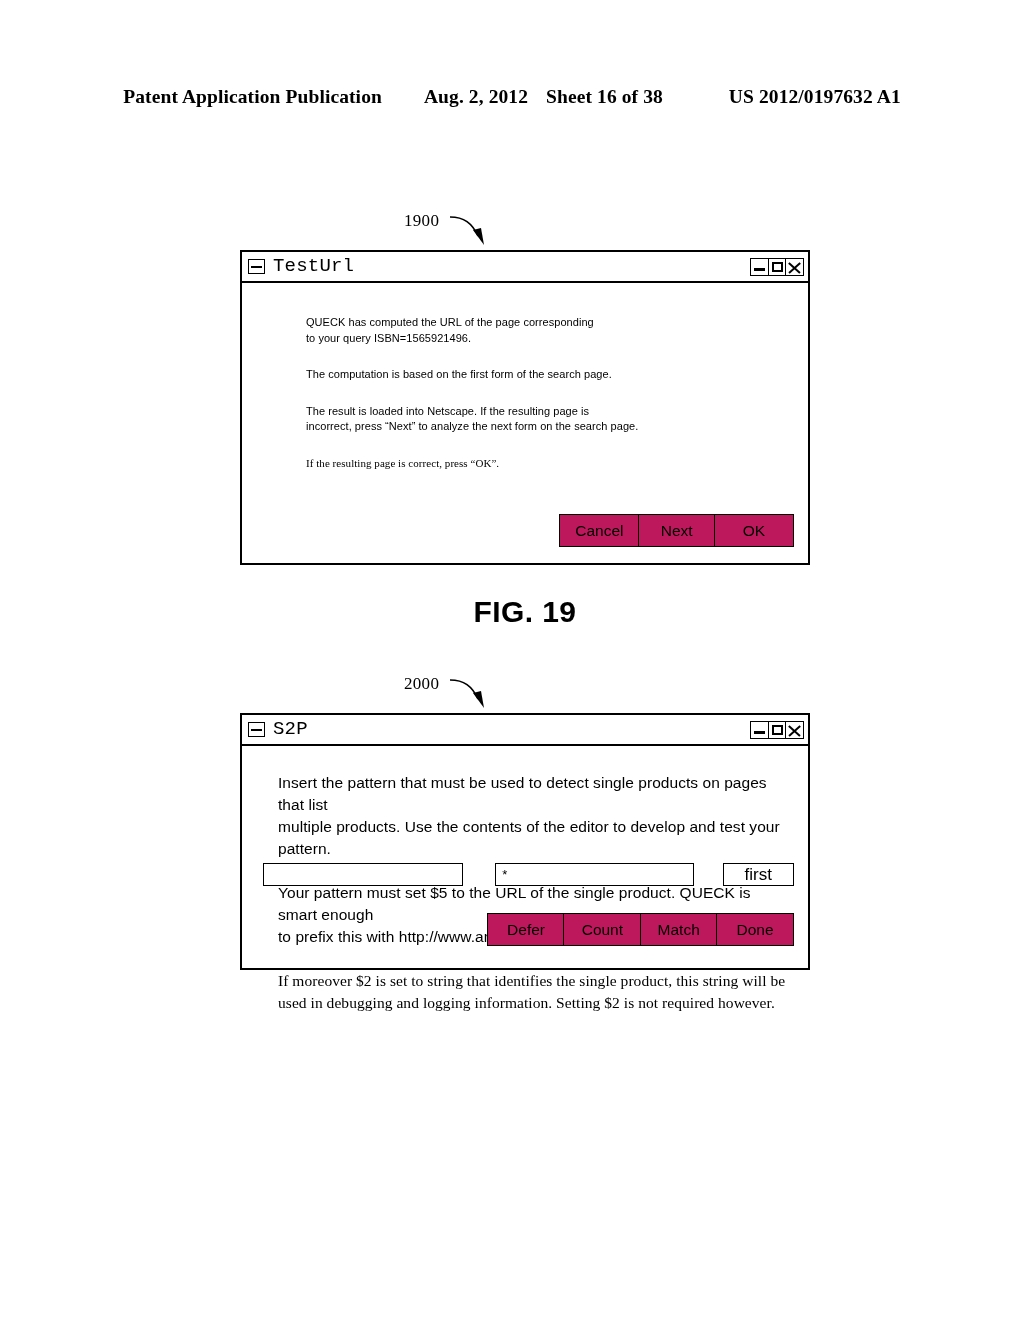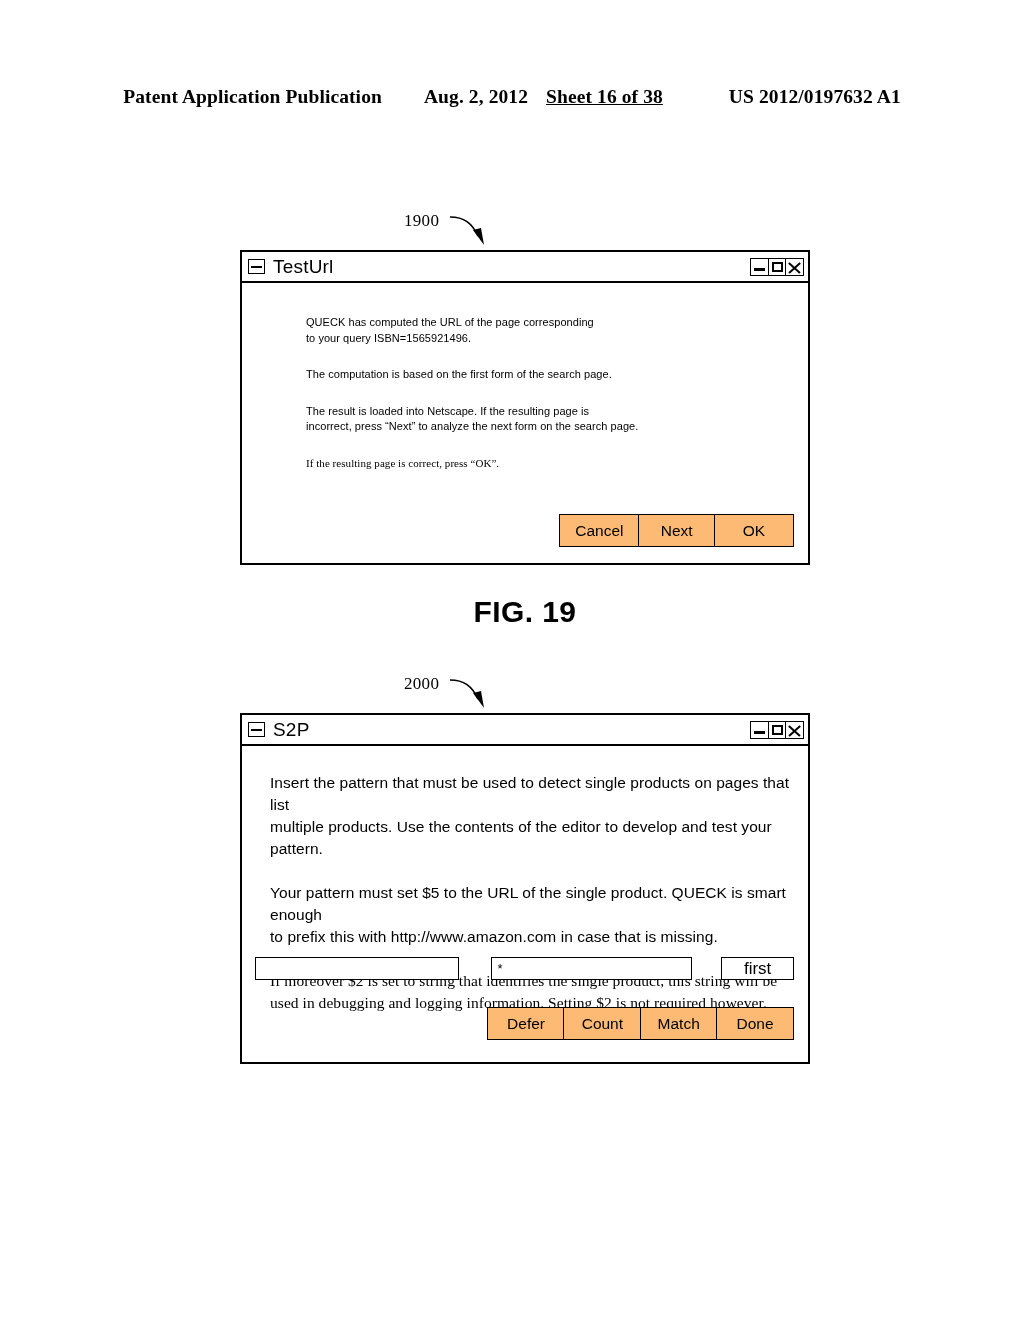--- a/index.html
+++ b/index.html
@@ -26,21 +26,21 @@
     justify-content: center;
     align-items: baseline;
     font-family: "Liberation Serif", serif;
     font-weight: bold;
     font-size: 19.5px;
     letter-spacing: 0.1px;
     white-space: nowrap;
   }
   .patent-header .hdr-pub { }
   .patent-header .hdr-date { margin-left: 42px; }
-  .patent-header .hdr-sheet { margin-left: 18px; text-decoration: underline; }
+  .patent-header .hdr-sheet { margin-left: 18px; }
   .patent-header .hdr-num { margin-left: 66px; }
 
   
   .figure {
     position: absolute;
     left: 240px;
     width: 570px;
   }
   #figure-19 { top: 205px; }
   #figure-20 { top: 668px; }
@@ -77,20 +77,21 @@
     justify-content: space-between;
     border-bottom: 2px solid #000;
     height: 31px;
     padding: 0 4px 0 6px;
     box-sizing: border-box;
   }
   .titlebar-left {
     display: flex;
     align-items: center;
     gap: 8px;
+    font-family: Liberation Mono, monospace;
   }
   .sysmenu-icon {
     width: 17px;
     height: 15px;
     border: 1.6px solid #000;
     box-sizing: border-box;
     position: relative;
     background: #fff;
   }
   .sysmenu-icon::before {
@@ -171,43 +172,44 @@
   }
   .dlg-text p:last-child { margin-bottom: 0; font-family: Liberation Serif, serif; }
 
   .button-row {
     position: absolute;
     display: flex;
   }
   .dlg-button {
     border: 1.7px solid #000;
     box-sizing: border-box;
-    background: #fdba74;
+    background: #be185d;
     font-size: 15.5px;
     font-family: "Liberation Sans", sans-serif;
     display: flex;
     align-items: center;
     justify-content: center;
     height: 33px;
     margin-left: -1.7px;
   }
   .dlg-button:first-child { margin-left: 0; }
 
   #testurl-buttons {
     right: 14px;
     bottom: 16px;
   }
   #testurl-buttons .b-cancel { width: 80px; }
   #testurl-buttons .b-next   { width: 78px; }
   #testurl-buttons .b-ok     { width: 80px; }
 
   
   #win-s2p .window-body {
-    height: 316px;
+    height: 222px;
     padding: 26px 18px 12px 28px;
+    margin-left: 8px;
   }
   #s2p-text p {
     margin: 0 0 22px 0;
     font-size: 15.5px;
     line-height: 1.42;
   }
   #s2p-text p:last-child { margin-bottom: 0; }
 
   .field-row {
     position: absolute;

